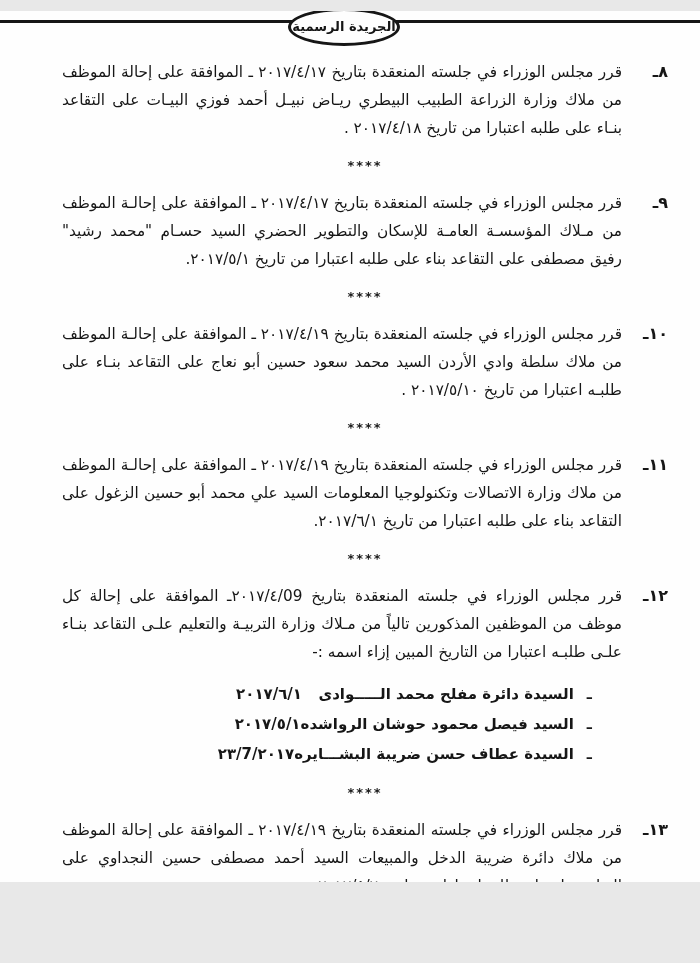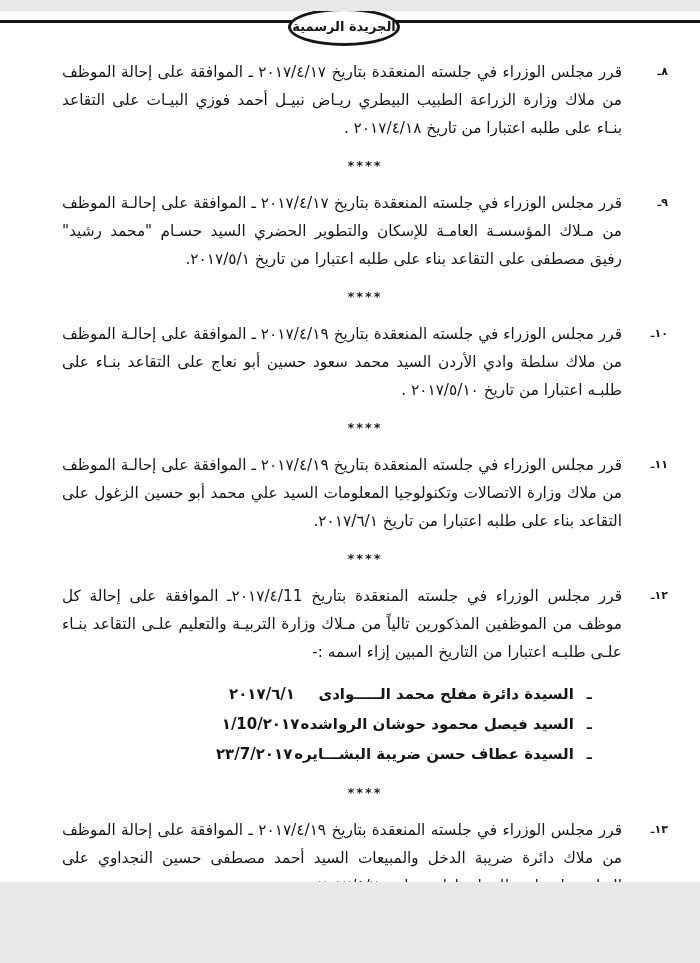--- a/index.html
+++ b/index.html
@@ -46,21 +46,21 @@
     top: 47px;
     right: 32px;
     width: 606px;
   }
   .decision {
     display: flex;
     align-items: flex-start;
   }
   .decision-number {
     flex: 0 0 46px;
-    font-size: 11px;
+    font-size: 16px;
     font-weight: bold;
     line-height: 28px;
     white-space: nowrap;
   }
   .decision-text {
     flex: 1 1 auto;
     font-size: 15.3px;
     font-weight: normal;
     line-height: 28px;
     text-align: justify;
@@ -89,21 +89,21 @@
   }
   .employee-name-wrap {
     display: flex;
     gap: 13px;
     white-space: nowrap;
   }
   .employee-bullet { font-weight: bold; }
   .employee-date {
     white-space: nowrap;
     min-width: 80px;
-    text-align: center;
+    text-align: right;
   }
 </style>
 </head>
 <body>
 
 <div class="page">
 
   <div class="header-rule"></div>
   <div class="gazette-badge">
     <span>الجريدة الرسمية</span>
@@ -134,37 +134,37 @@
 
     <div class="decision">
       <div class="decision-number">١١ـ</div>
       <div class="decision-text">قرر مجلس الوزراء في جلسته المنعقدة بتاريخ ٢٠١٧/٤/١٩ ـ الموافقة على إحالـة الموظف من ملاك وزارة الاتصالات وتكنولوجيا المعلومات السيد علي محمد أبو حسين الزغول على التقاعد بناء على طلبه اعتبارا من تاريخ ٢٠١٧/٦/١.</div>
     </div>
 
     <div class="separator">****</div>
 
     <div class="decision">
       <div class="decision-number">١٢ـ</div>
-      <div class="decision-text">قرر مجلس الوزراء في جلسته المنعقدة بتاريخ ٢٠١٧/٤/11ـ الموافقة على إحالة كل موظف من الموظفين المذكورين تالياً من مـلاك وزارة التربيـة والتعليم علـى التقاعد بنـاء علـى طلبـه اعتبارا من التاريخ المبين إزاء اسمه :-</div>
+      <div class="decision-text">قرر مجلس الوزراء في جلسته المنعقدة بتاريخ ٢٠١٧/٤/09ـ الموافقة على إحالة كل موظف من الموظفين المذكورين تالياً من مـلاك وزارة التربيـة والتعليم علـى التقاعد بنـاء علـى طلبـه اعتبارا من التاريخ المبين إزاء اسمه :-</div>
     </div>
 
     <div class="employees">
       <div class="employee-row">
         <div class="employee-name-wrap">
           <span class="employee-bullet">ـ</span>
           <span>السيدة دائرة مفلح محمد الـــــوادى</span>
         </div>
         <span class="employee-date">٢٠١٧/٦/١</span>
       </div>
       <div class="employee-row">
         <div class="employee-name-wrap">
           <span class="employee-bullet">ـ</span>
           <span>السيد فيصل محمود حوشان الرواشده</span>
         </div>
-        <span class="employee-date">٢٠١٧/10/١</span>
+        <span class="employee-date">٢٠١٧/٥/١</span>
       </div>
       <div class="employee-row">
         <div class="employee-name-wrap">
           <span class="employee-bullet">ـ</span>
           <span>السيدة عطاف حسن ضريبة البشـــايره</span>
         </div>
         <span class="employee-date">٢٠١٧/7/٢٣</span>
       </div>
     </div>
 

